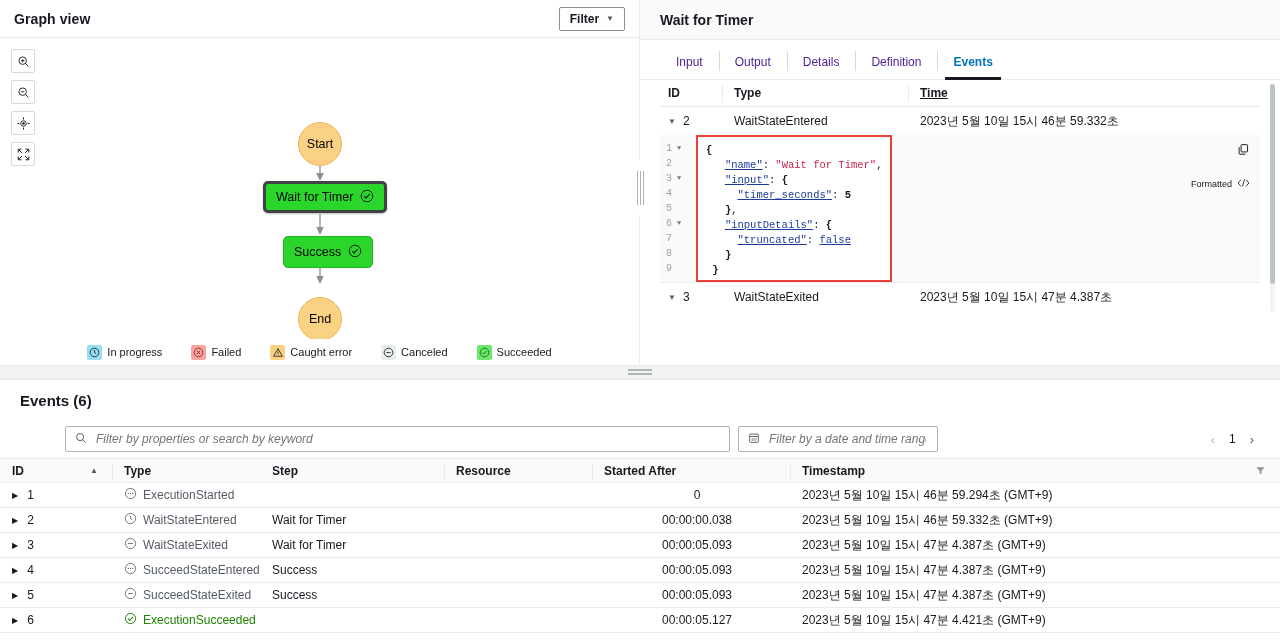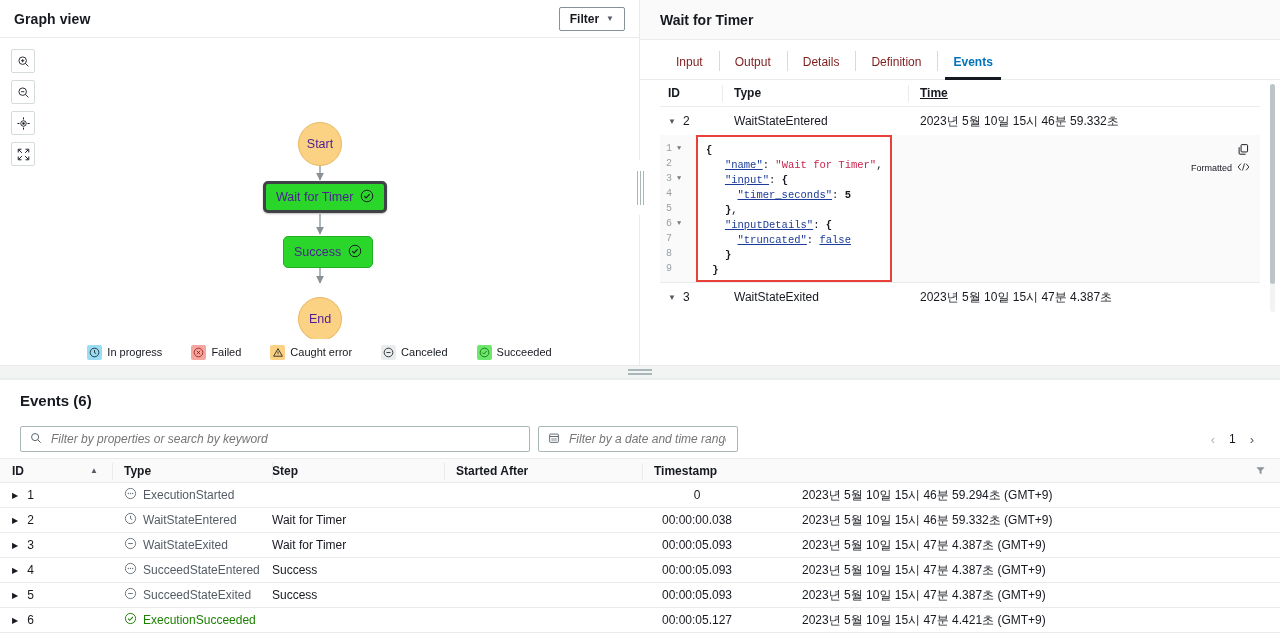--- a/index.html
+++ b/index.html
@@ -66,21 +66,21 @@
     display: flex; align-items: center; justify-content: center;
     cursor: pointer;
   }
   .tool-btn svg { display: block; }
 
   
   #graph-canvas { position: absolute; left: 0; top: 0; width: 640px; height: 327px; }
   .node {
     position: absolute;
     display: flex; align-items: center; justify-content: center;
-    font-size: 12.5px; color: #4c1d95;
+    font-size: 12.5px; color: #000000;
   }
   .node-circle {
     width: 44px; height: 44px; border-radius: 50%;
     background: #fbd283; border: 1px solid #e8b75e;
   }
   .node-box {
     height: 32px; border-radius: 5px;
     background: #2bd62b; border: 1px solid #20b020;
     padding: 0 10px; gap: 7px;
   }
@@ -134,21 +134,21 @@
     display: flex; align-items: flex-end;
     padding: 0 20px;
     height: 40px; min-height: 40px;
     border-bottom: 1px solid #e9ebed;
     background: #fff;
   }
   .tab {
     position: relative;
     padding: 0 16px; height: 34px;
     display: flex; align-items: center;
-    font-size: 12px; color: #7f1d1d;
+    font-size: 12px; color: #4c1d95;
     cursor: pointer; white-space: nowrap;
   }
   .tab + .tab::before {
     content: ""; position: absolute; left: 0; top: 6px;
     width: 1px; height: 20px; background: #d5dbdb;
   }
   .tab.active { color: #0073bb; font-weight: bold; }
   .tab.active::after {
     content: ""; position: absolute; left: 8px; right: 8px; bottom: -1px;
     height: 3px; background: #16191f;
@@ -212,21 +212,21 @@
   }
   .k { color: #1d3c99; text-decoration: underline; }
   .s { color: #c7254e; }
   .b { color: #16191f; font-weight: bold; }
   .n { color: #16191f; font-weight: bold; }
   .f { color: #1d3c99; text-decoration: underline; }
   #code-actions {
     position: absolute; right: 10px; top: 8px;
     display: flex; flex-direction: column; align-items: flex-end; gap: 3px;
   }
-  #fmt-row { display: flex; align-items: center; gap: 5px; font-size: 9px; color: #16191f; }
+  #fmt-row { display: flex; align-items: center; gap: 5px; font-size: 9px; color: #16191f; margin-top: 16px; }
 
   #ev-scroll {
     position: absolute; right: 5px; top: 4px;
     width: 5px; height: 228px;
     background: #f2f3f3; border-radius: 3px;
   }
   #ev-scroll i {
     display: block; width: 5px; height: 200px;
     background: #bdc4c7; border-radius: 3px;
   }
@@ -255,25 +255,26 @@
     height: 40px; display: flex; align-items: center;
     padding: 0 20px;
   }
   #bottom-title { font-size: 15px; font-weight: bold; }
 
   #filters {
     display: flex; align-items: center;
     padding: 0 20px; gap: 8px; height: 38px;
   }
   #search-box {
-    width: 510px; height: 26px;
+    width: 665px; height: 26px;
     border: 1px solid #aab7b8; border-radius: 2px;
     background: #fff;
     display: flex; align-items: center; gap: 7px;
     padding: 0 9px;
+    margin-left: 45px;
   }
   #search-box input, #date-box input {
     border: none; outline: none; flex: 1;
     font-family: "Liberation Sans", sans-serif;
     font-size: 12px; font-style: italic; color: #687078;
     background: transparent;
   }
   #date-box {
     width: 200px; height: 26px;
     border: 1px solid #aab7b8; border-radius: 2px;
@@ -630,20 +631,21 @@
     </div>
   </div>
 
   <div id="tbl-head">
     <div class="th c-id">
       <span>ID</span>
       <span class="sort-asc">▲</span>
     </div>
     <div class="th c-type">Type</div>
     <div class="th c-step">Step</div>
+    <div class="th c-res">Resource</div>
     <div class="th c-start">Started After</div>
     <div class="th c-ts">
       <span>Timestamp</span>
       <span id="th-gear">
         <svg width="11" height="11" viewBox="0 0 16 16">
             <path d="M2 3.2 H14 L9.4 8.4 V13.4 L6.6 12 V8.4 Z" fill="#8a9499"></path>
           </svg>
       </span>
     </div>
   </div>

